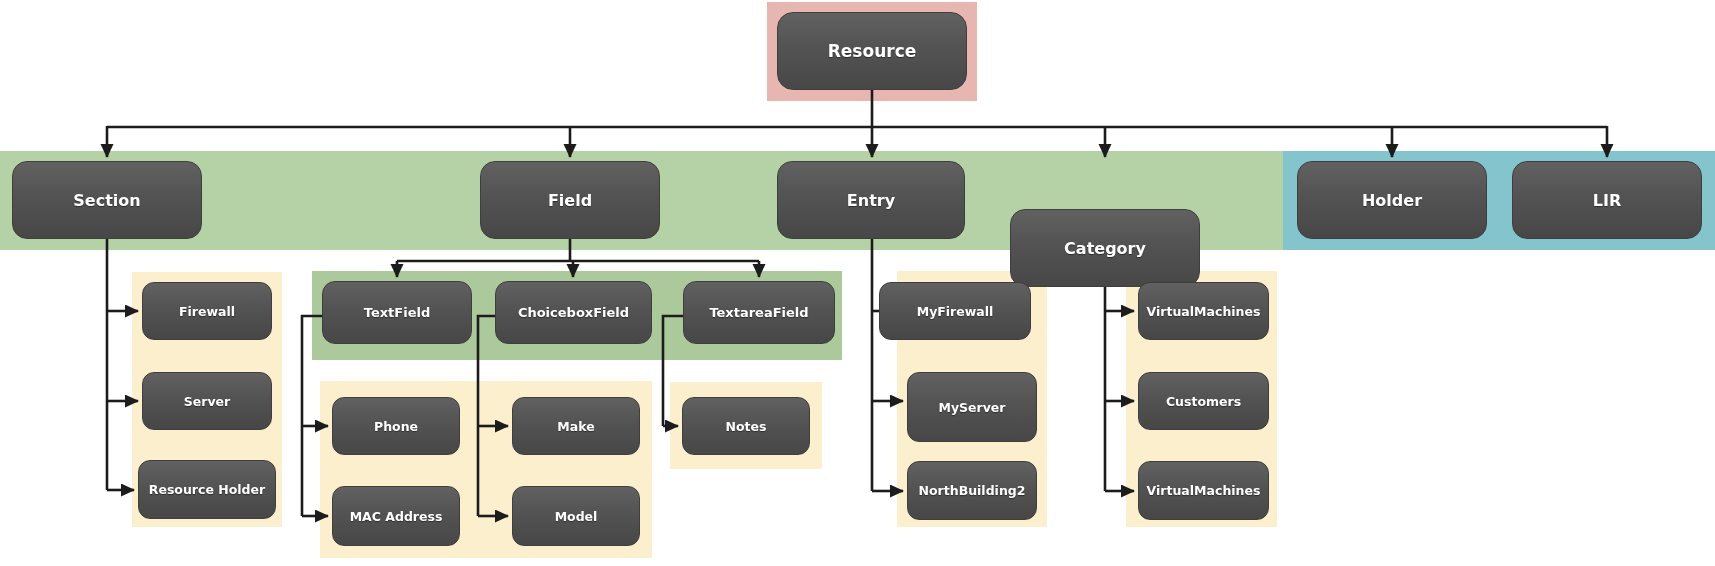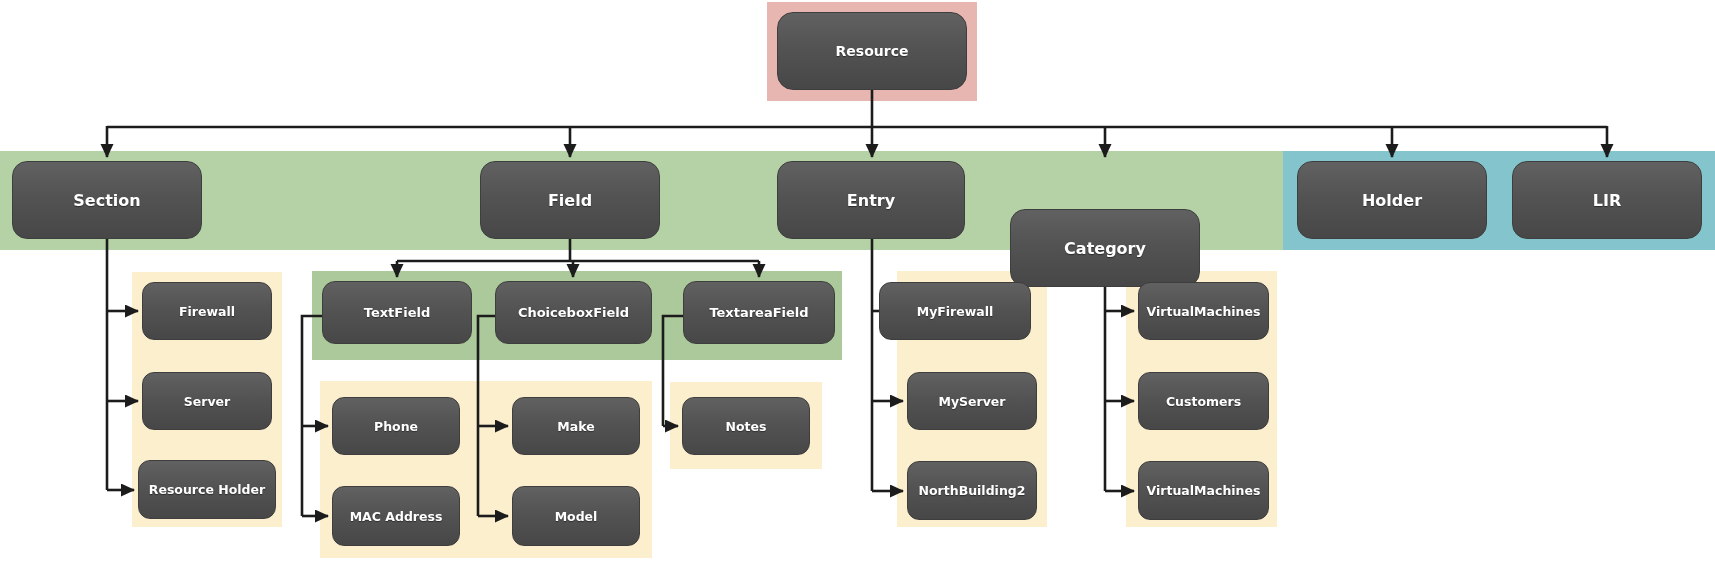--- a/index.html
+++ b/index.html
@@ -28,21 +28,21 @@
     position:absolute;z-index:10;
     background:linear-gradient(180deg,#616161 0%,#535353 45%,#474747 100%);
     border:1px solid #3e3e3e;
     color:#ffffff;
     display:flex;align-items:center;justify-content:center;
     font-weight:bold;text-align:center;
     text-shadow:0 1px 1px rgba(0,0,0,0.45);
     box-sizing:border-box;
     white-space:nowrap;
   }
-  .lv1{border-radius:16px;font-size:14px;}
+  .lv1{border-radius:16px;font-size:17px;}
   .lv2{border-radius:15px;font-size:16px;}
   .lv3{border-radius:13px;font-size:13px;}
   .lv4{border-radius:12px;font-size:12.5px;}
 
   
   .n-resource{left:777px;top:12px;width:190px;height:78px;}
   
   .n-section{left:12px;top:161px;width:190px;height:78px;}
   .n-field{left:480px;top:161px;width:180px;height:78px;}
   .n-entry{left:777px;top:161px;width:188px;height:78px;}
@@ -58,21 +58,21 @@
   .n-choiceboxfield{left:495px;top:281px;width:157px;height:63px;}
   .n-textareafield{left:683px;top:281px;width:152px;height:63px;}
   
   .n-phone{left:332px;top:397px;width:128px;height:58px;}
   .n-mac-address{left:332px;top:486px;width:128px;height:60px;}
   .n-make{left:512px;top:397px;width:128px;height:58px;}
   .n-model{left:512px;top:486px;width:128px;height:60px;}
   .n-notes{left:682px;top:397px;width:128px;height:58px;}
   
   .n-myfirewall{left:856px;top:282px;width:152px;height:58px;margin-left:23px;}
-  .n-myserver{left:907px;top:372px;width:130px;height:58px;}
+  .n-myserver{left:907px;top:372px;width:130px;height:70px;}
   .n-northbuilding2{left:907px;top:461px;width:130px;height:59px;}
   
   .n-physicaldevices{left:1138px;top:282px;width:131px;height:58px;}
   .n-customers{left:1138px;top:372px;width:131px;height:58px;}
   .n-virtualmachines{left:1138px;top:461px;width:131px;height:59px;}
 </style>
 </head>
 <body>
 
 <div id="canvas">

